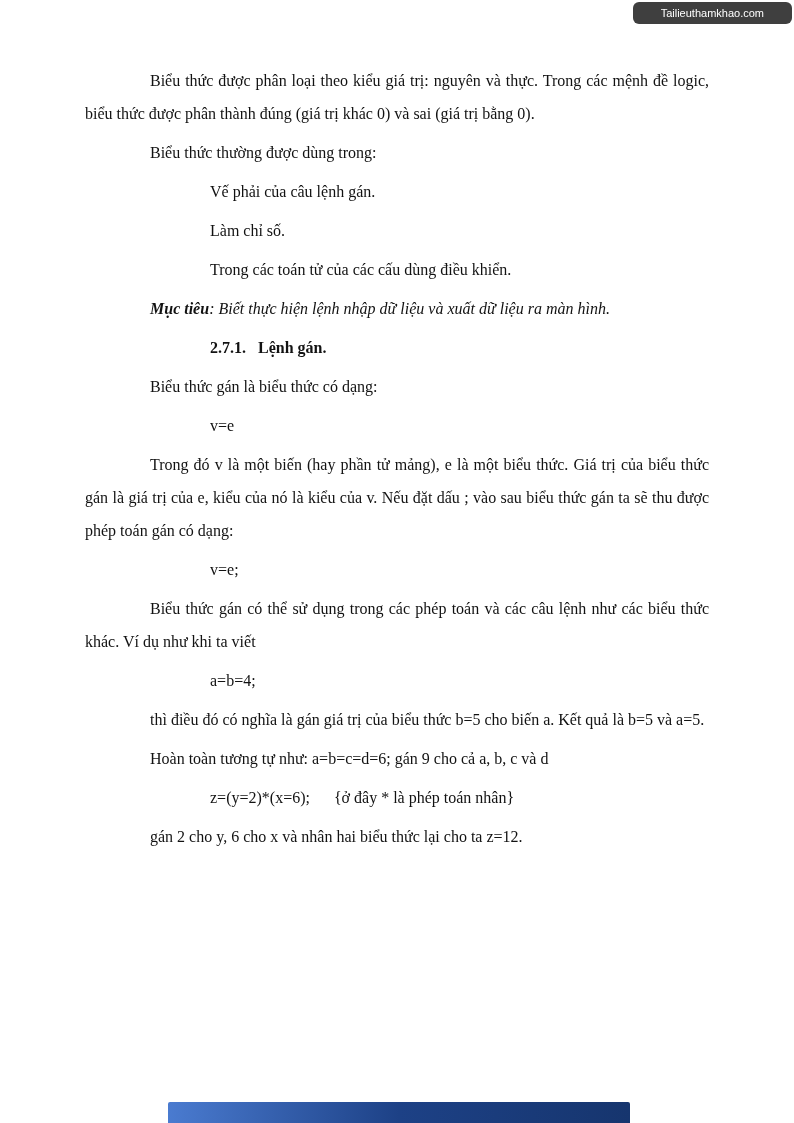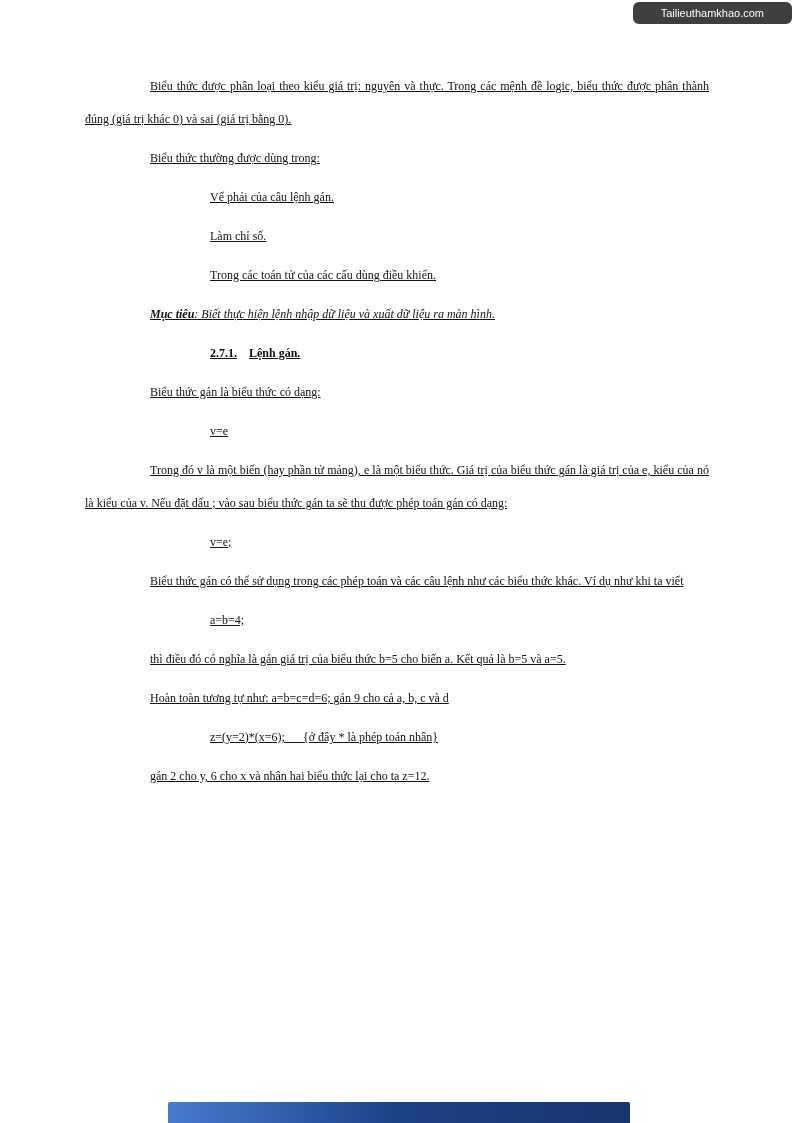--- a/index.html
+++ b/index.html
@@ -8,25 +8,24 @@
     position:relative;
     width:794px; height:1123px;
     margin:0 auto;
     background:#ffffff;
     overflow:hidden;
     font-family:"Liberation Serif","DejaVu Serif",serif;
     color:#121212;
   }
   .doc {
     position:absolute;
-    top:70px; left:85px;
+    top:64px; left:85px;
     width:624px;
-    font-size:12px;
+    font-size:16px;
     line-height:33px;
-    text-decoration:underline;
   }
   .block { margin-bottom:6px; }
   .para { text-align:justify; text-indent:65px; }
   .list { padding-left:125px; }
   .code { padding-left:125px; white-space:pre-wrap; }
   .heading { font-weight:bold; padding-left:76px; }
   .heading .num { margin-right:20px; }
   .subheading { font-weight:bold; padding-left:125px; }
   .subheading .num { margin-right:12px; }
   .objective { font-style:italic; text-indent:65px; }

